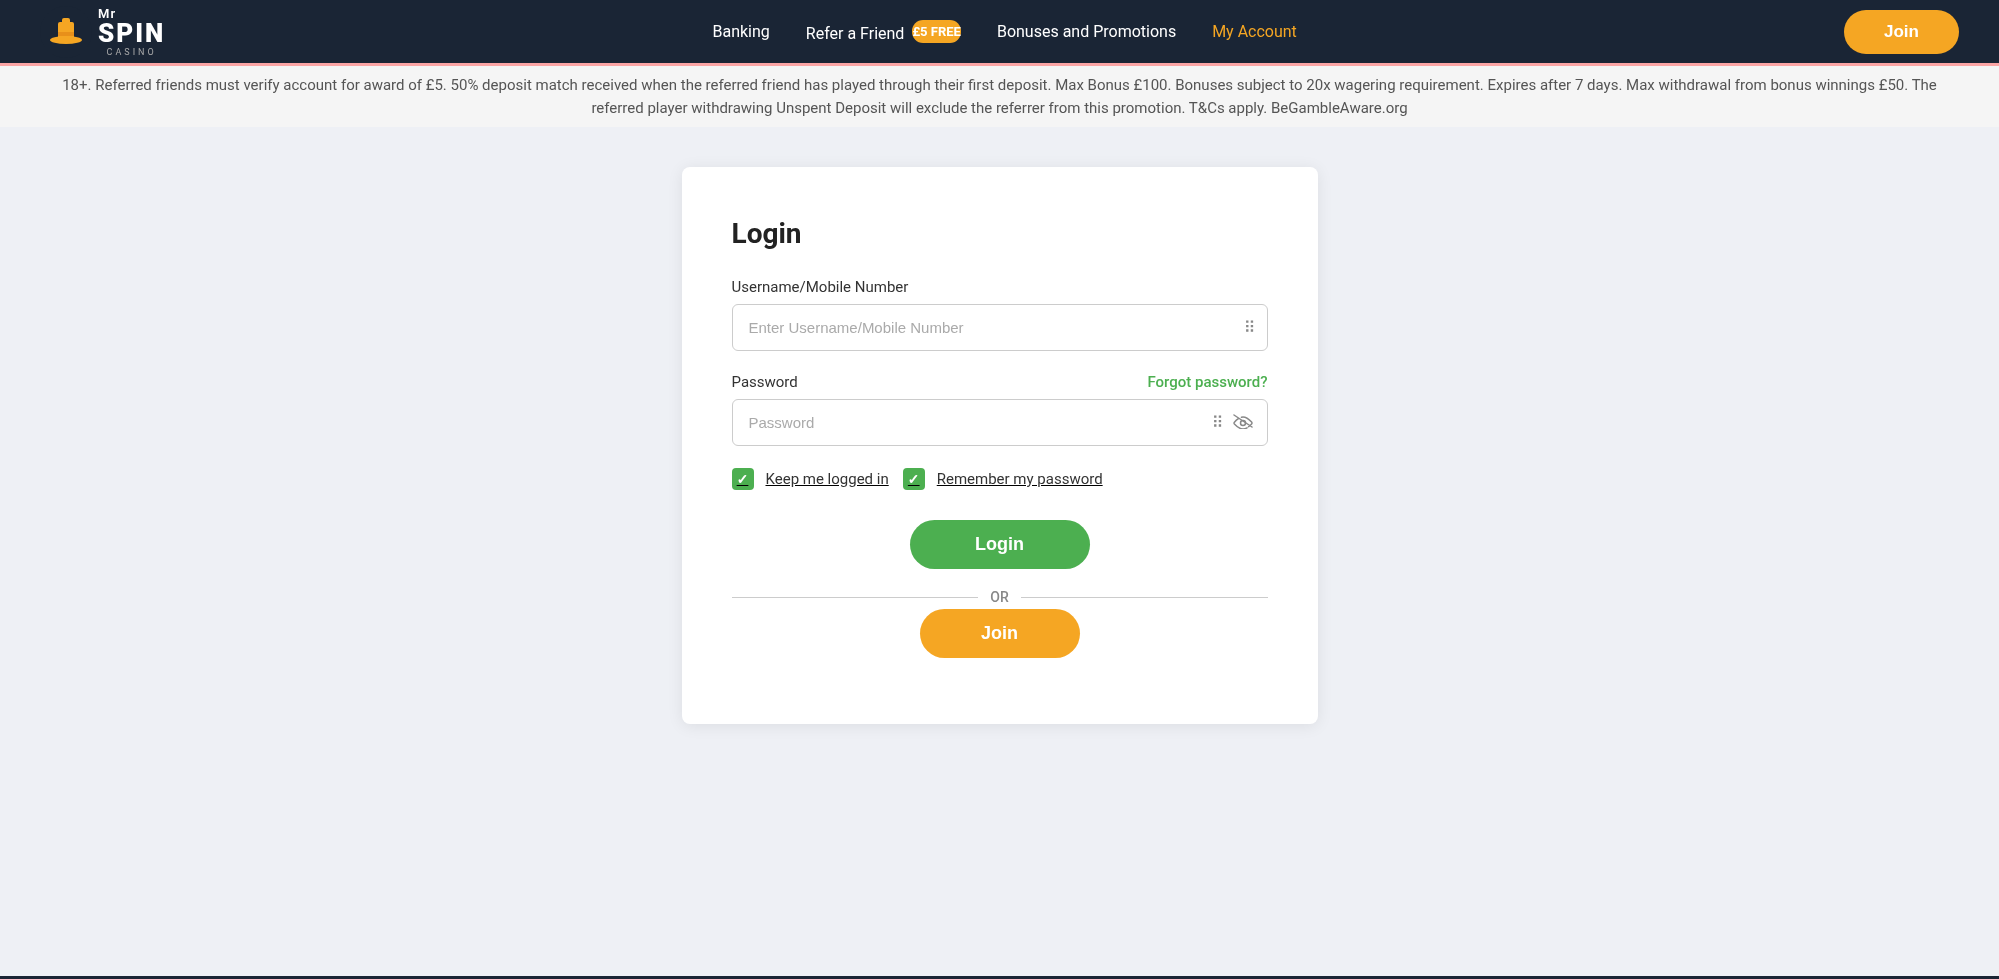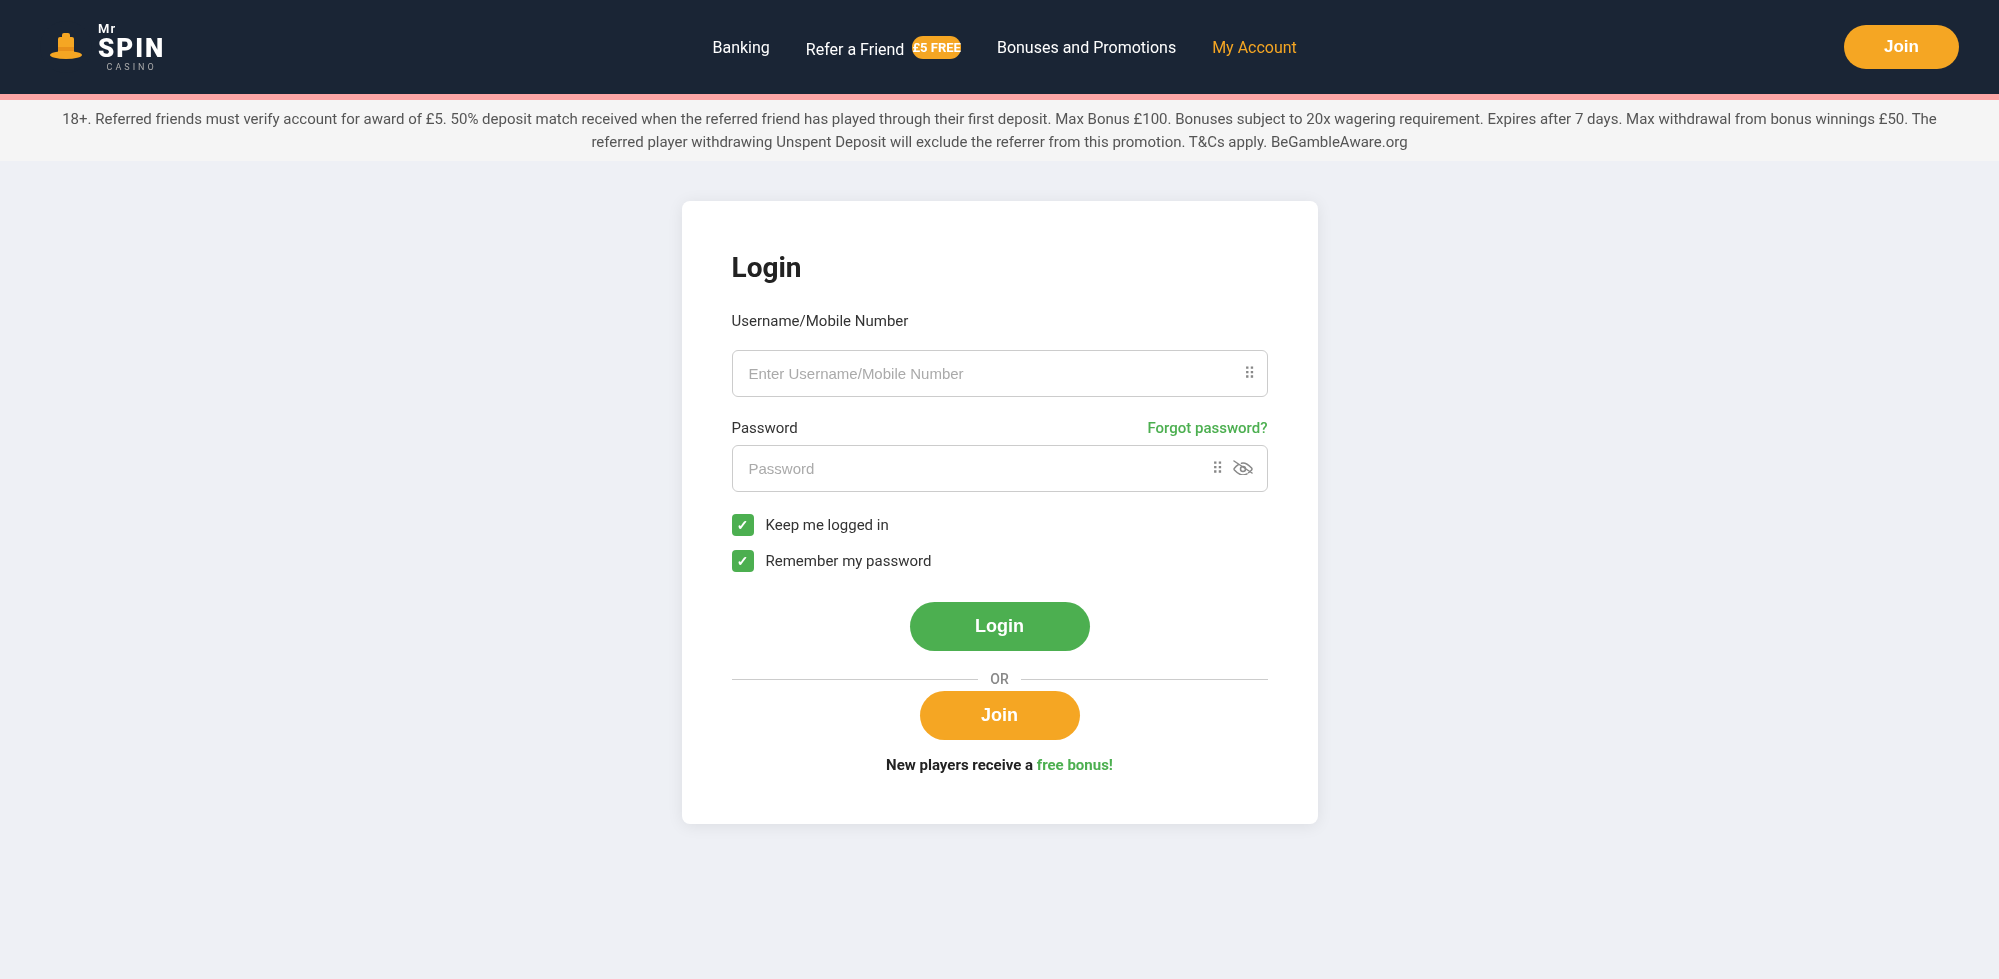--- a/index.html
+++ b/index.html
@@ -9,22 +9,22 @@
       min-height: 100vh;
     }
 
     
     .header {
       background: #1a2535;
       display: flex;
       align-items: center;
       justify-content: space-between;
       padding: 0 40px;
-      height: 100px;
-      border-bottom: 6px solid #fca5a5;
+      height: 66px;
+      border-bottom: 3px solid #fca5a5;
     }
     .logo-area {
       display: flex;
       align-items: center;
     }
     .logo-box {
       display: flex;
       align-items: center;
       gap: 6px;
     }
@@ -129,21 +129,21 @@
     }
     .login-title {
       font-size: 28px;
       font-weight: 700;
       color: #222;
       margin-bottom: 28px;
     }
     .form-label {
       font-size: 15px;
       color: #333;
-      margin-bottom: 20px;
+      margin-bottom: 8px;
       display: block;
     }
     .form-group {
       margin-bottom: 22px;
     }
     .form-group-header {
       display: flex;
       justify-content: space-between;
       align-items: center;
       margin-bottom: 8px;
@@ -193,23 +193,24 @@
       border: none;
       cursor: pointer;
       color: #888;
       font-size: 16px;
       padding: 2px;
     }
 
     
     .checkbox-group {
       display: flex;
-      flex-direction: column;
+      flex-direction: row;
       gap: 14px;
       margin-bottom: 30px;
+      text-decoration: underline;
     }
     .checkbox-item {
       display: flex;
       align-items: center;
       gap: 12px;
     }
     .checkbox-custom {
       width: 22px;
       height: 22px;
       background: #4caf50;
@@ -378,17 +379,14 @@
     <button class="login-btn">Login</button>
 
     <div class="or-divider">
       <div class="or-line"></div>
       <span class="or-text">OR</span>
       <div class="or-line"></div>
     </div>
 
     <button class="join-btn-card">Join</button>
 
-    <p class="new-players-text">
-      <span>New players receive a </span><span class="free-bonus-link">free bonus!</span>
-    </p>
   </div>
 </main>
 
 </body></html>

